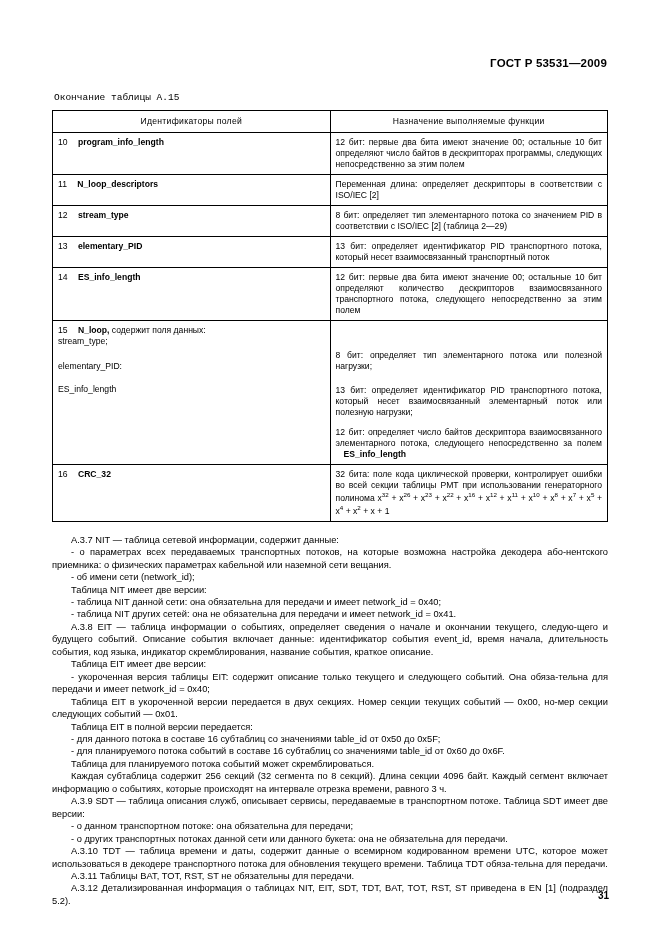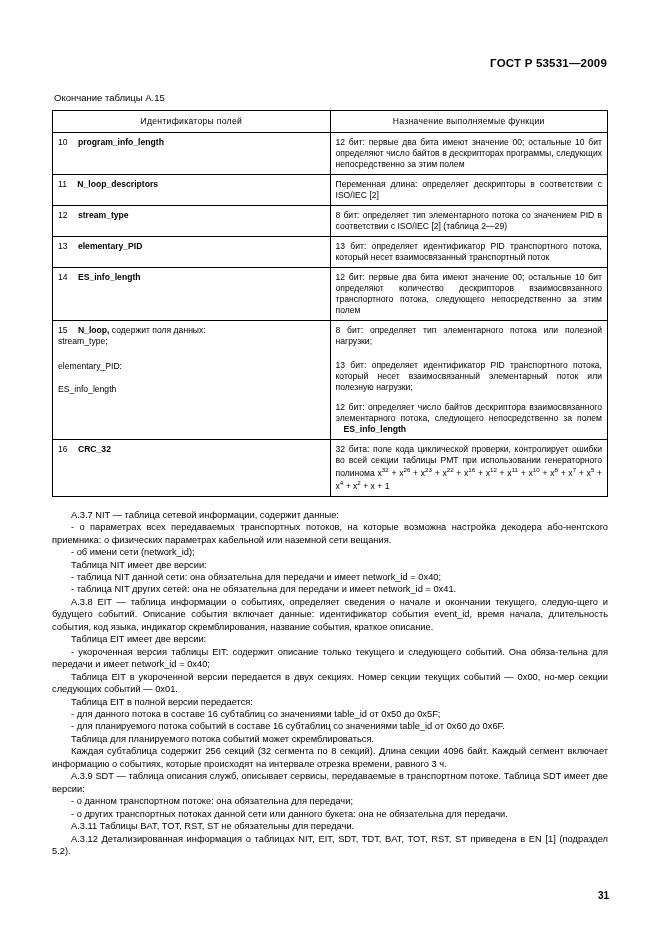--- a/index.html
+++ b/index.html
@@ -28,20 +28,21 @@
     font-size: 11.5px;
     font-weight: bold;
     letter-spacing: 0.2px;
     padding-top: 57px;
     padding-right: 2px;
   }
   .table-caption {
     margin-top: 23px;
     font-size: 9.5px;
     margin-left: 2px;
+    font-family: Liberation Mono, monospace;
   }
   table.main {
     margin-top: 7px;
     border-collapse: collapse;
     width: 556px;
     table-layout: fixed;
   }
   table.main td, table.main th {
     border: 1px solid #000;
     vertical-align: top;
@@ -133,21 +134,21 @@
         <td class="cell-right">12 бит: первые два бита имеют значение 00; остальные 10 бит определяют количество дескрипторов взаимосвязанного транспортного потока, следующего непосредственно за этим полем</td>
       </tr>
       <tr>
         <td class="cell-left">
           <p><span>15 </span><span class="bold">N_loop,</span><span> содержит поля данных:</span></p>
           <p>stream_type;</p>
           <p class="gap-p">elementary_PID:</p>
           <p class="gap-p2">ES_info_length</p>
         </td>
         <td class="cell-right">
-          <p style="">8 бит: определяет тип элементарного потока или полезной нагрузки;</p>
+          <p style="margin-top:25px;">8 бит: определяет тип элементарного потока или полезной нагрузки;</p>
           <p style="margin-top:13px;">13 бит: определяет идентификатор PID транспортного потока, который несет взаимосвязанный элементарный поток или полезную нагрузки;</p>
           <p style="margin-top:9px;"><span>12 бит: определяет число байтов дескриптора взаимосвязанного элементарного потока, следующего непосредственно за полем </span><span class="bold">ES_info_length</span></p>
         </td>
       </tr>
       <tr>
         <td class="cell-left">
           <span>16 </span><span class="bold">CRC_32</span>
         </td>
         <td class="cell-right">
           <span>32 бита: поле кода циклической проверки, контролирует ошибки во всей секции таблицы PMT при использовании генераторного полинома x</span><span><sup>32</sup> + x<sup>26</sup> + x<sup>23</sup> + x<sup>22</sup> + x<sup>16</sup> + x<sup>12</sup> + x<sup>11</sup> + x<sup>10</sup> + x<sup>8</sup> + x<sup>7</sup> + x<sup>5</sup> + x<sup>4</sup> + x<sup>2</sup> + x + 1</span>
@@ -168,19 +169,20 @@
     <p>- укороченная версия таблицы EIT: содержит описание только текущего и следующего событий. Она обяза-тельна для передачи и имеет network_id = 0x40;</p>
     <p>Таблица EIT в укороченной версии передается в двух секциях. Номер секции текущих событий — 0x00, но-мер секции следующих событий — 0x01.</p>
     <p>Таблица EIT в полной версии передается:</p>
     <p>- для данного потока в составе 16 субтаблиц со значениями table_id от 0x50 до 0x5F;</p>
     <p>- для планируемого потока событий в составе 16 субтаблиц со значениями table_id от 0x60 до 0x6F.</p>
     <p>Таблица для планируемого потока событий может скремблироваться.</p>
     <p>Каждая субтаблица содержит 256 секций (32 сегмента по 8 секций). Длина секции 4096 байт. Каждый сегмент включает информацию о событиях, которые происходят на интервале отрезка времени, равного 3 ч.</p>
     <p>А.3.9 SDT — таблица описания служб, описывает сервисы, передаваемые в транспортном потоке. Таблица SDT имеет две версии:</p>
     <p>- о данном транспортном потоке: она обязательна для передачи;</p>
     <p>- о других транспортных потоках данной сети или данного букета: она не обязательна для передачи.</p>
+    <p>А.3.10 TDT — таблица времени и даты, содержит данные о всемирном кодированном времени UTC, которое может использоваться в декодере транспортного потока для обновления текущего времени. Таблица TDT обяза-тельна для передачи.</p>
     <p>А.3.11 Таблицы BAT, TOT, RST, ST не обязательны для передачи.</p>
     <p>А.3.12 Детализированная информация о таблицах NIT, EIT, SDT, TDT, BAT, TOT, RST, ST приведена в EN [1] (подраздел 5.2).</p>
   </div>
 
   <div class="page-number">31</div>
 
 </div>
 
 </body></html>

